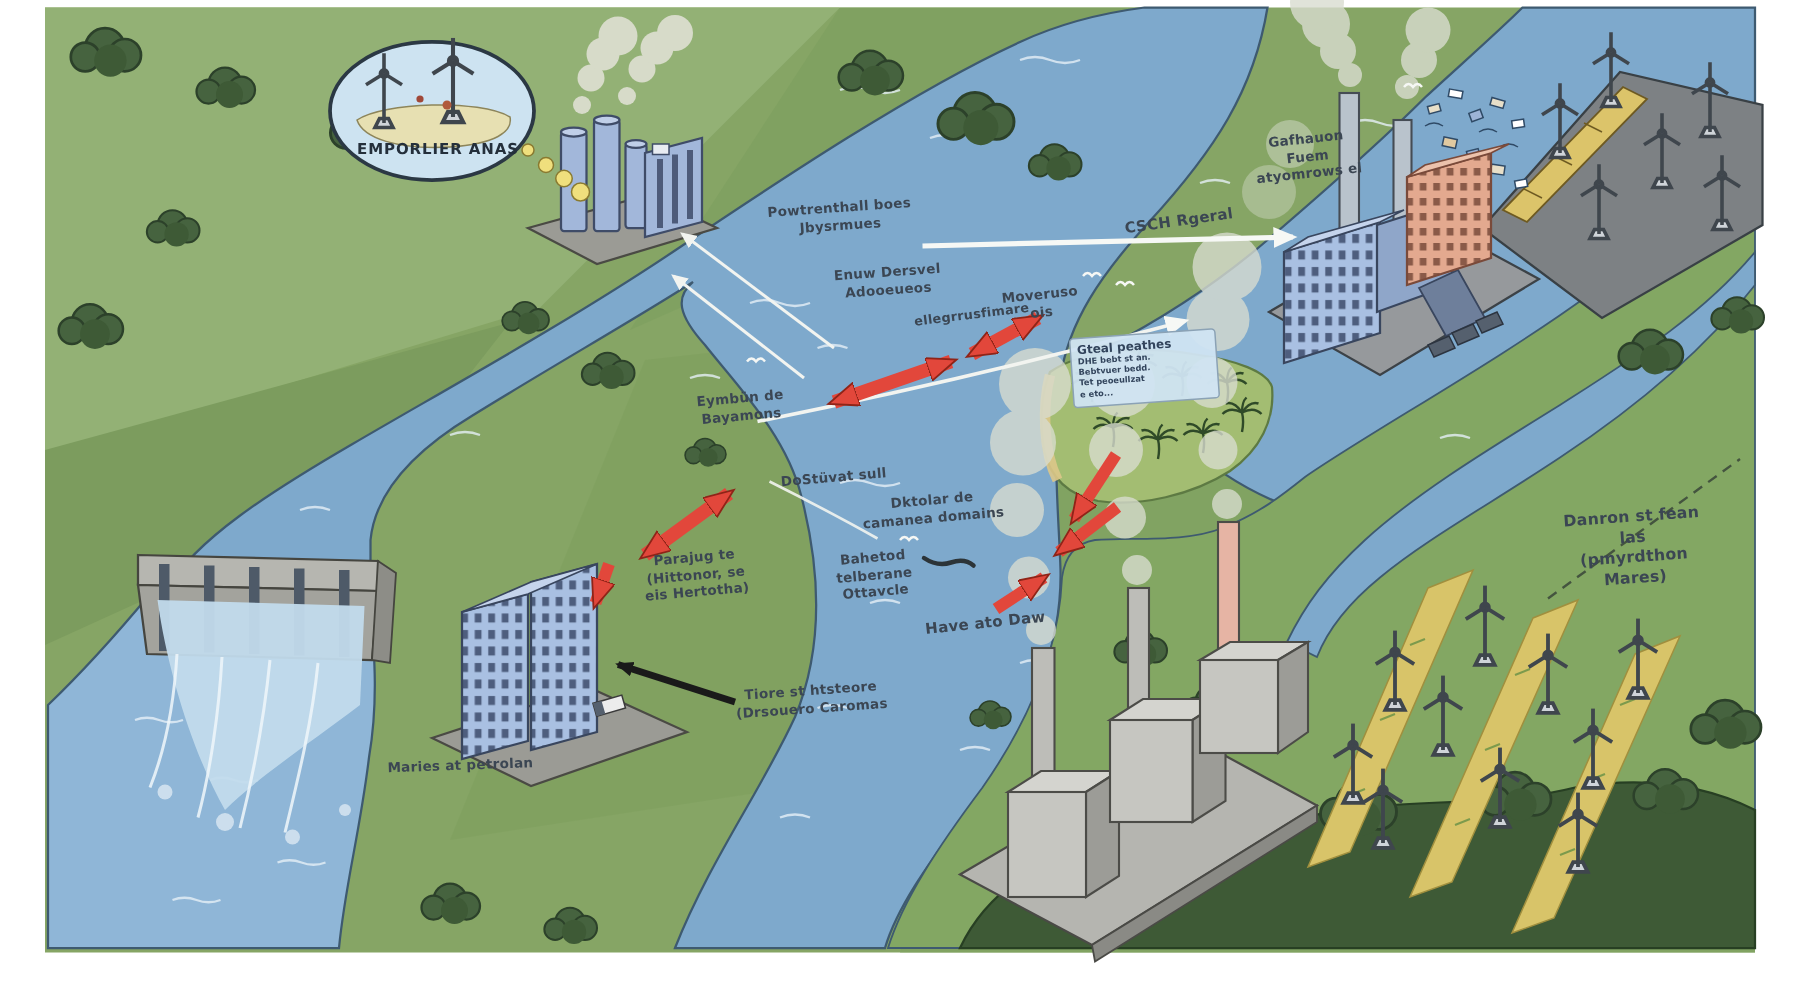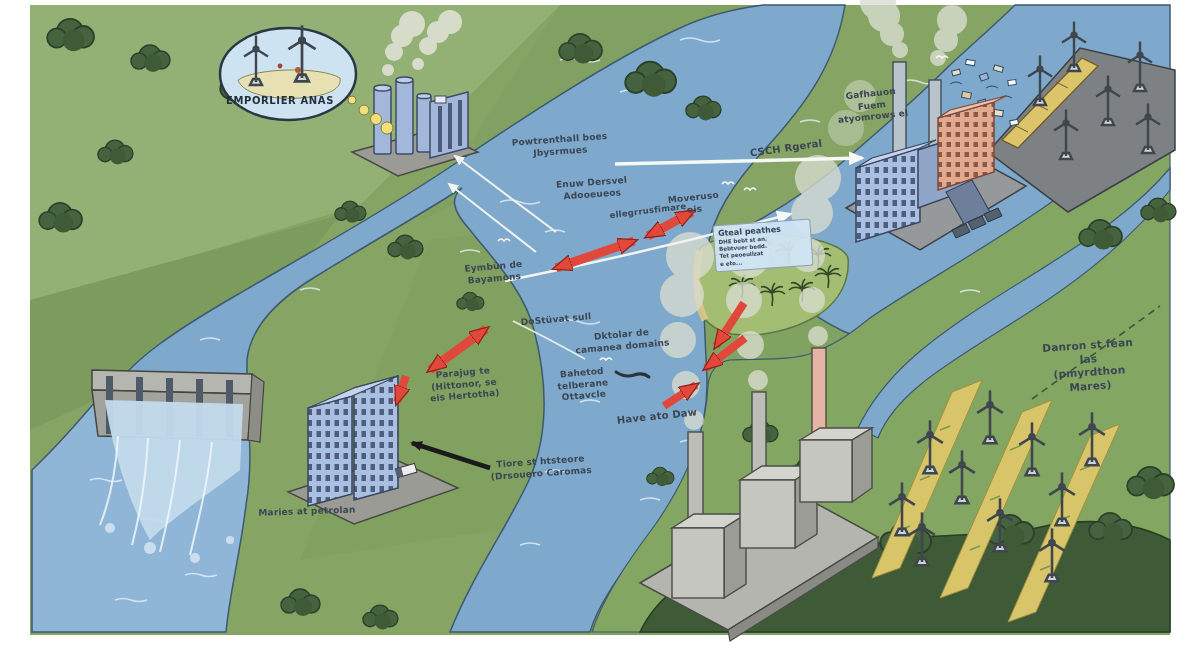--- a/index.html
+++ b/index.html
@@ -375,21 +375,21 @@
   <g>
     <use href="#bird" transform="translate(722,184)"></use>
         <use href="#bird" transform="translate(744,190)"></use>
     <use href="#bird" transform="translate(498,241)"></use>
         <use href="#bird" transform="translate(600,360)"></use>
     <use href="#bird" transform="translate(936,58)"></use>
     <path d="M616,372 q9,6 18,3 q9,-3 15,2" stroke="#2c3438" stroke-width="3" fill="none" stroke-linecap="round"></path>
   </g>
 </svg>
 
-<div class="lbl caps" style="left:280px;top:100px;">EMPORLIER ANAS</div>
+<div class="lbl caps" style="left:292px;top:100px;">EMPORLIER ANAS</div>
 <div class="lbl" style="left:560px;top:146px;--r:-4deg;">Powtrenthall boes
 Jbysrmues</div>
 <div class="lbl" style="left:592px;top:189px;--r:-4deg;">Enuw Dersvel
 Adooeueos</div>
 <div class="lbl big" style="left:786px;top:148px;--r:-8deg;">CSCH Rgeral</div>
 <div class="lbl" style="left:872px;top:106px;--r:-6deg;">Gafhauon
 Fuem
 atyomrows el</div>
 <div class="lbl" style="left:694px;top:204px;--r:-6deg;">Moveruso
 ois</div>

